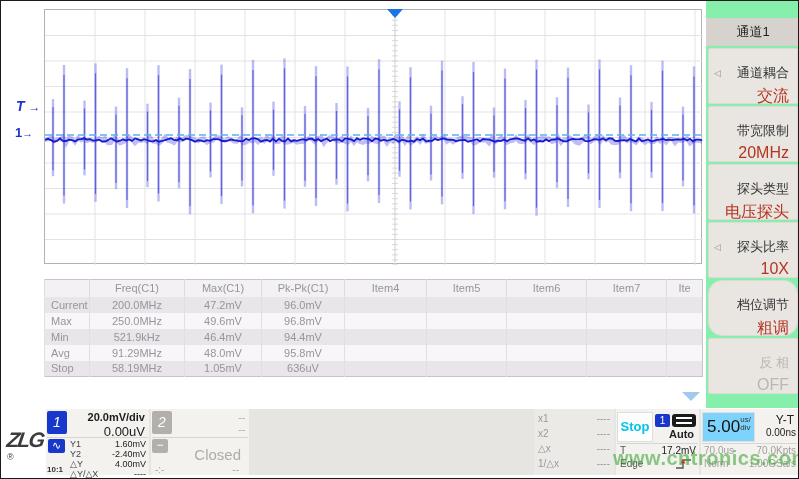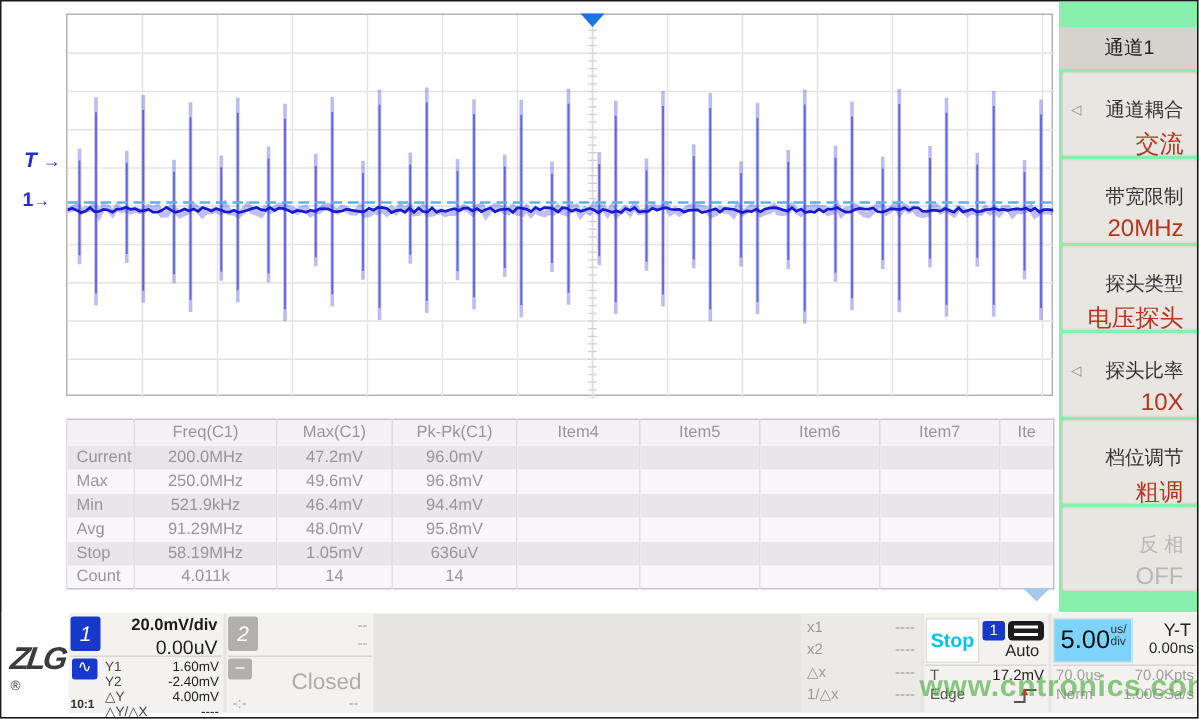--- a/index.html
+++ b/index.html
@@ -75,21 +75,21 @@
   #ch2-minus { left:1px; top:30px; width:16px; height:14px; font-size:12px; line-height:13px; border-radius:2px; }
   #ch2-closed { position:absolute; right:8px; top:37px; font-size:15px; color:#aeaca8; }
   .crow { position:absolute; left:4px; right:4px; }
   .crow span:last-child { position:absolute; right:0; }
   #stop-box { position:absolute; left:1px; top:3px; width:36px; height:30px; background:#fdfdfd;
               border:1px solid #e0dedb; text-align:center; line-height:28px;
               font-size:13px; font-weight:bold; color:#00c4e8; }
   #trg-src { left:39px; top:5px; width:15px; height:13px; font-size:10px; line-height:13px; border-radius:2px; }
   #dc-icon { position:absolute; left:56px; top:5px; width:24px; height:13px; background:#1b1b1b; border-radius:3px; }
   #dc-icon i { position:absolute; left:4px; right:4px; height:2px; background:#fff; }
-  #trg-mode { position:absolute; left:38px; top:19px; width:55px; text-align:center; font-size:11px; color:#222; }
+  #trg-mode { position:absolute; left:38px; top:19px; width:55px; text-align:center; font-size:11px; color:#222;font-weight:bold; }
   #tb-box { position:absolute; left:1px; top:3px; width:53px; height:30px; background:#7dd3fc;
             border:1px solid #e0dedb; }
   #tb-box .num { position:absolute; left:4px; top:4px; font-size:17px; color:#111; }
   #tb-box .unit { position:absolute; right:3px; top:3px; font-size:8px; color:#333; line-height:8px; text-align:left; }
   .dim { color:#a09e9a; }
   #edge-icon { position:absolute; right:6px; top:49px; }
   #watermark { position:absolute; left:612px; top:446px; font-size:20px; font-weight:bold;
                color:rgba(70,170,60,0.62); letter-spacing:0.5px; z-index:50; pointer-events:none; }
 </style>
 </head>
@@ -340,31 +340,20 @@
           <td class="rowlab">Stop</td>
           <td>58.19MHz</td>
           <td>1.05mV</td>
           <td>636uV</td>
           <td></td>
           <td></td>
           <td></td>
           <td></td>
           <td></td>
         </tr>
-        <tr>
-          <td class="rowlab">Count</td>
-          <td>4.011k</td>
-          <td>14</td>
-          <td>14</td>
-          <td></td>
-          <td></td>
-          <td></td>
-          <td></td>
-          <td></td>
-        </tr>
       </tbody>
   </table>
   <div id="scroll-arrow"></div>
 
   <div id="sidebar">
     <div id="sidebar-title">通道1</div>
     <div id="side-items">
         <div class="side-btn" style="top: 47px;">
           <span class="arrow">◁</span>
           <span class="lab">通道耦合</span>
@@ -376,21 +365,21 @@
         </div>
         <div class="side-btn" style="top: 163px;">
           <span class="lab">探头类型</span>
           <span class="val">电压探头</span>
         </div>
         <div class="side-btn" style="top: 221px;">
           <span class="arrow">◁</span>
           <span class="lab">探头比率</span>
           <span class="val">10X</span>
         </div>
-        <div class="side-btn" style="top: 279px;">
+        <div class="side-btn" style="top: 279px; border-radius: 14px;">
           <span class="lab">档位调节</span>
           <span class="val">粗调</span>
         </div>
         <div class="side-btn disabled" style="top: 337px;">
           <span class="lab">反 相</span>
           <span class="val">OFF</span>
         </div>
       </div>
   </div>
 

